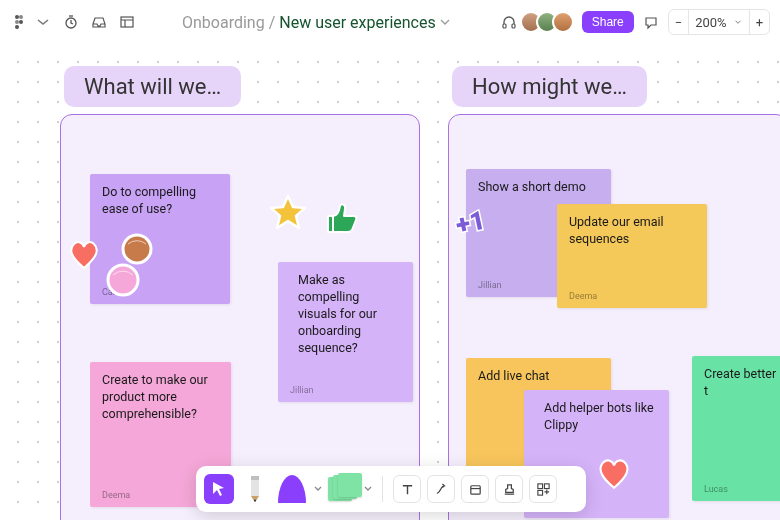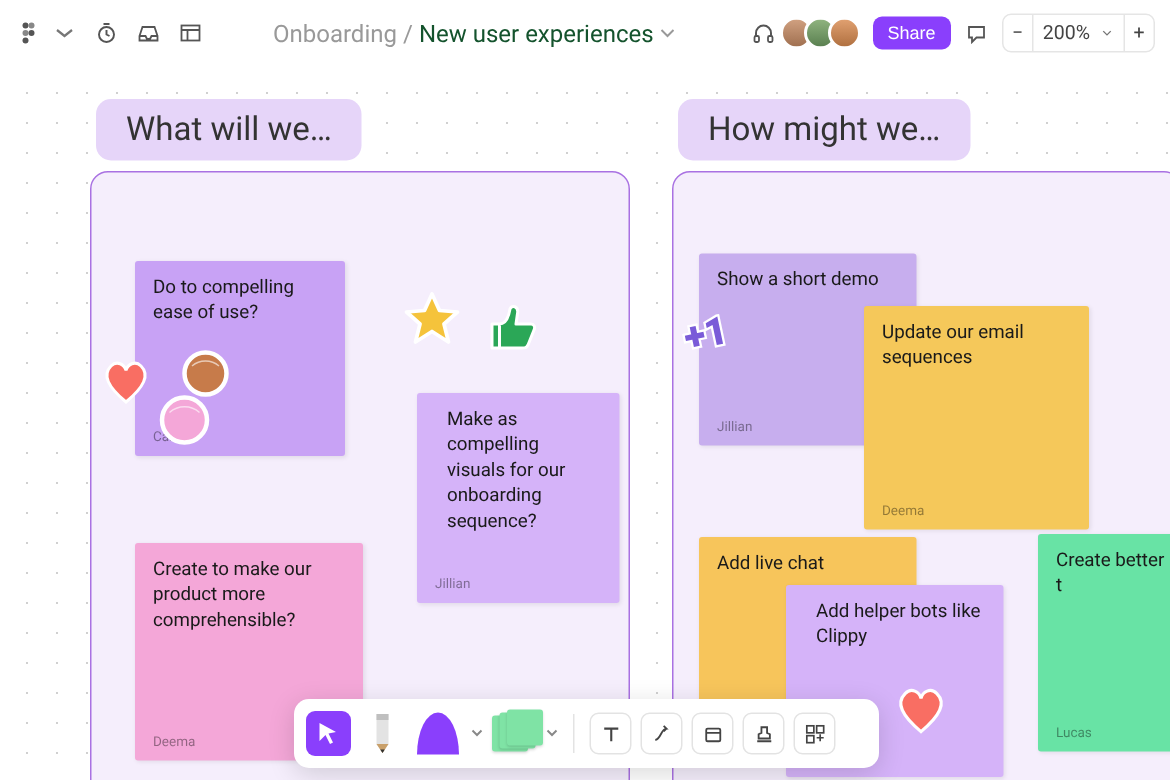--- a/index.html
+++ b/index.html
@@ -207,30 +207,30 @@
   <div class="section-frame" style="left:448px; top:70px; width:340px; height:420px;"></div>
 
   <div class="note c-purple" style="left:90px; top:130px; width:140px; height:130px;">
     <span>Do to compelling ease of use?</span>
     <span class="author">Carl</span>
   </div>
   <div class="note c-violet" style="left:278px; top:218px; width:135px; height:140px;">
     <span>Make as compelling visuals for our onboarding sequence?</span>
     <span class="author">Jillian</span>
   </div>
-  <div class="note c-pink" style="left:90px; top:318px; width:152px; height:145px;">
+  <div class="note c-pink" style="left:90px; top:318px; width:141px; height:145px;">
     <span>Create to make our product more comprehensible?</span>
     <span class="author">Deema</span>
   </div>
 
   <div class="note c-lav" style="left:466px; top:94px; width:145px; height:128px;margin-top:31px;">
     <span>Show a short demo</span>
     <span class="author">Jillian</span>
   </div>
-  <div class="note c-yellow" style="left:576px; top:160px; width:150px; height:149px;">
+  <div class="note c-yellow" style="left:557px; top:160px; width:150px; height:104px;">
     <span>Update our email sequences</span>
     <span class="author">Deema</span>
   </div>
   <div class="note c-orange" style="left:466px; top:314px; width:145px; height:135px;">
     <span>Add live chat</span>
     <span class="author">Ayumi</span>
   </div>
   <div class="note c-violet" style="left:524px; top:346px; width:145px; height:128px;">
     <span>Add helper bots like Clippy</span>
     <span class="author">Carl</span>

